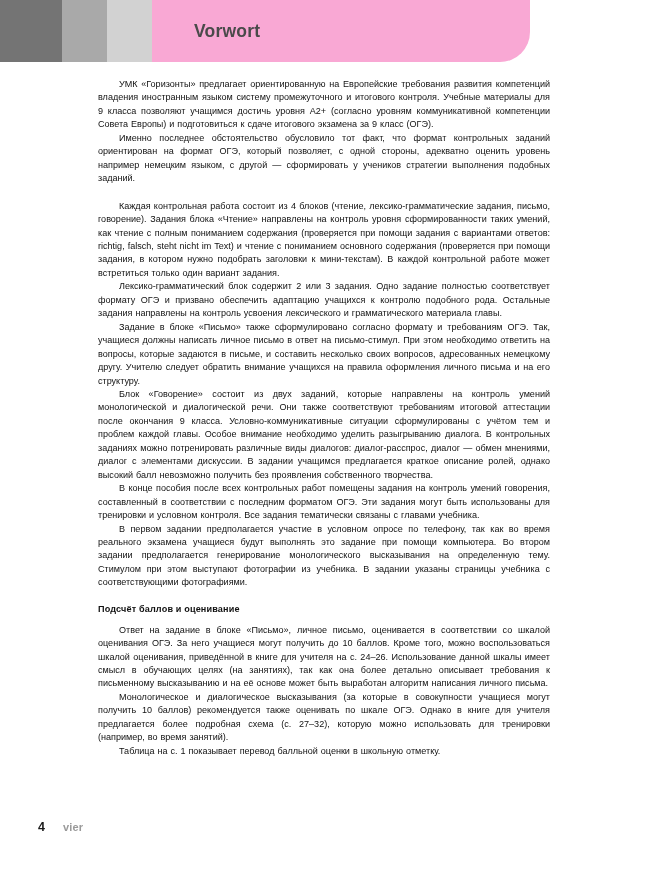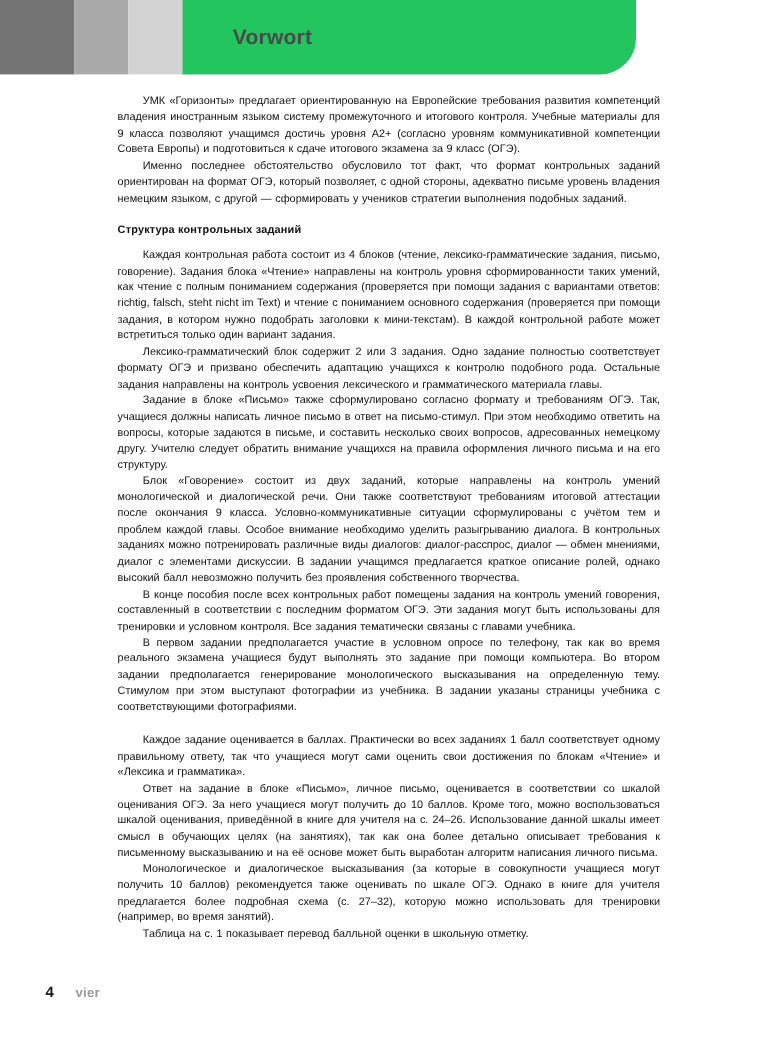--- a/index.html
+++ b/index.html
@@ -32,21 +32,21 @@
   }
   .swatch-1 { left: 0px;   width: 62px;  background: #747474; }
   .swatch-2 { left: 62px;  width: 45px;  background: #a9a9a9; }
   .swatch-3 { left: 107px; width: 45px;  background: #d2d2d2; }
   .banner {
     position: absolute;
     left: 152px;
     top: 0;
     width: 378px;
     height: 62px;
-    background: #22c55e;
+    background: #f9a8d4;
     border-bottom-right-radius: 30px;
   }
   .banner-title {
     position: absolute;
     left: 42px;
     top: 0;
     height: 62px;
     display: flex;
     align-items: center;
     font-size: 17.5px;
@@ -125,35 +125,34 @@
   <div class="swatch swatch-3"></div>
   <div class="banner">
     <div class="banner-title">Vorwort</div>
   </div>
 </div>
 
 <div class="content">
 
   <div class="block">
     <p class="para">УМК «Горизонты» предлагает ориентированную на Европейские требования развития компетенций владения иностранным языком систему промежуточного и итогового контроля. Учебные материалы для 9 класса позволяют учащимся достичь уровня A2+ (согласно уровням коммуникативной компетенции Совета Европы) и подготовиться к сдаче итогового экзамена за 9 класс (ОГЭ).</p>
-    <p class="para">Именно последнее обстоятельство обусловило тот факт, что формат контрольных заданий ориентирован на формат ОГЭ, который позволяет, с одной стороны, адекватно письме уровень владения немецким языком, с другой — сформировать у учеников стратегии выполнения подобных заданий.</p>
+    <p class="para">Именно последнее обстоятельство обусловило тот факт, что формат контрольных заданий ориентирован на формат ОГЭ, который позволяет, с одной стороны, адекватно оценить уровень например немецким языком, с другой — сформировать у учеников стратегии выполнения подобных заданий.</p>
   </div>
 
   <div class="block">
-    <h2 class="section-heading">Структура контрольных заданий</h2>
     <p class="para">Каждая контрольная работа состоит из 4 блоков (чтение, лексико-грамматические задания, письмо, говорение). Задания блока «Чтение» направлены на контроль уровня сформированности таких умений, как чтение с полным пониманием содержания (проверяется при помощи задания с вариантами ответов: richtig, falsch, steht nicht im Text) и чтение с пониманием основного содержания (проверяется при помощи задания, в котором нужно подобрать заголовки к мини-текстам). В каждой контрольной работе может встретиться только один вариант задания.</p>
     <p class="para">Лексико-грамматический блок содержит 2 или 3 задания. Одно задание полностью соответствует формату ОГЭ и призвано обеспечить адаптацию учащихся к контролю подобного рода. Остальные задания направлены на контроль усвоения лексического и грамматического материала главы.</p>
     <p class="para">Задание в блоке «Письмо» также сформулировано согласно формату и требованиям ОГЭ. Так, учащиеся должны написать личное письмо в ответ на письмо-стимул. При этом необходимо ответить на вопросы, которые задаются в письме, и составить несколько своих вопросов, адресованных немецкому другу. Учителю следует обратить внимание учащихся на правила оформления личного письма и на его структуру.</p>
     <p class="para">Блок «Говорение» состоит из двух заданий, которые направлены на контроль умений монологической и диалогической речи. Они также соответствуют требованиям итоговой аттестации после окончания 9 класса. Условно-коммуникативные ситуации сформулированы с учётом тем и проблем каждой главы. Особое внимание необходимо уделить разыгрыванию диалога. В контрольных заданиях можно потренировать различные виды диалогов: диалог-расспрос, диалог — обмен мнениями, диалог с элементами дискуссии. В задании учащимся предлагается краткое описание ролей, однако высокий балл невозможно получить без проявления собственного творчества.</p>
     <p class="para">В конце пособия после всех контрольных работ помещены задания на контроль умений говорения, составленный в соответствии с последним форматом ОГЭ. Эти задания могут быть использованы для тренировки и условном контроля. Все задания тематически связаны с главами учебника.</p>
     <p class="para">В первом задании предполагается участие в условном опросе по телефону, так как во время реального экзамена учащиеся будут выполнять это задание при помощи компьютера. Во втором задании предполагается генерирование монологического высказывания на определенную тему. Стимулом при этом выступают фотографии из учебника. В задании указаны страницы учебника с соответствующими фотографиями.</p>
   </div>
 
   <div class="block">
-    <p class="para">Каждое задание оценивается в баллах. Практически во всех заданиях 1 балл соответствует одному правильному ответу, так что учащиеся могут сами оценить свои достижения по блокам «Чтение» и «Лексика и грамматика».</p>
+    <h2 class="section-heading">Подсчёт баллов и оценивание</h2>
     <p class="para">Ответ на задание в блоке «Письмо», личное письмо, оценивается в соответствии со шкалой оценивания ОГЭ. За него учащиеся могут получить до 10 баллов. Кроме того, можно воспользоваться шкалой оценивания, приведённой в книге для учителя на с. 24–26. Использование данной шкалы имеет смысл в обучающих целях (на занятиях), так как она более детально описывает требования к письменному высказыванию и на её основе может быть выработан алгоритм написания личного письма.</p>
     <p class="para">Монологическое и диалогическое высказывания (за которые в совокупности учащиеся могут получить 10 баллов) рекомендуется также оценивать по шкале ОГЭ. Однако в книге для учителя предлагается более подробная схема (с. 27–32), которую можно использовать для тренировки (например, во время занятий).</p>
     <p class="para">Таблица на с. 1 показывает перевод балльной оценки в школьную отметку.</p>
   </div>
 
 </div>
 
 <div class="footer">
   <span class="folio-number">4</span>
   <span class="folio-word">vier</span>

